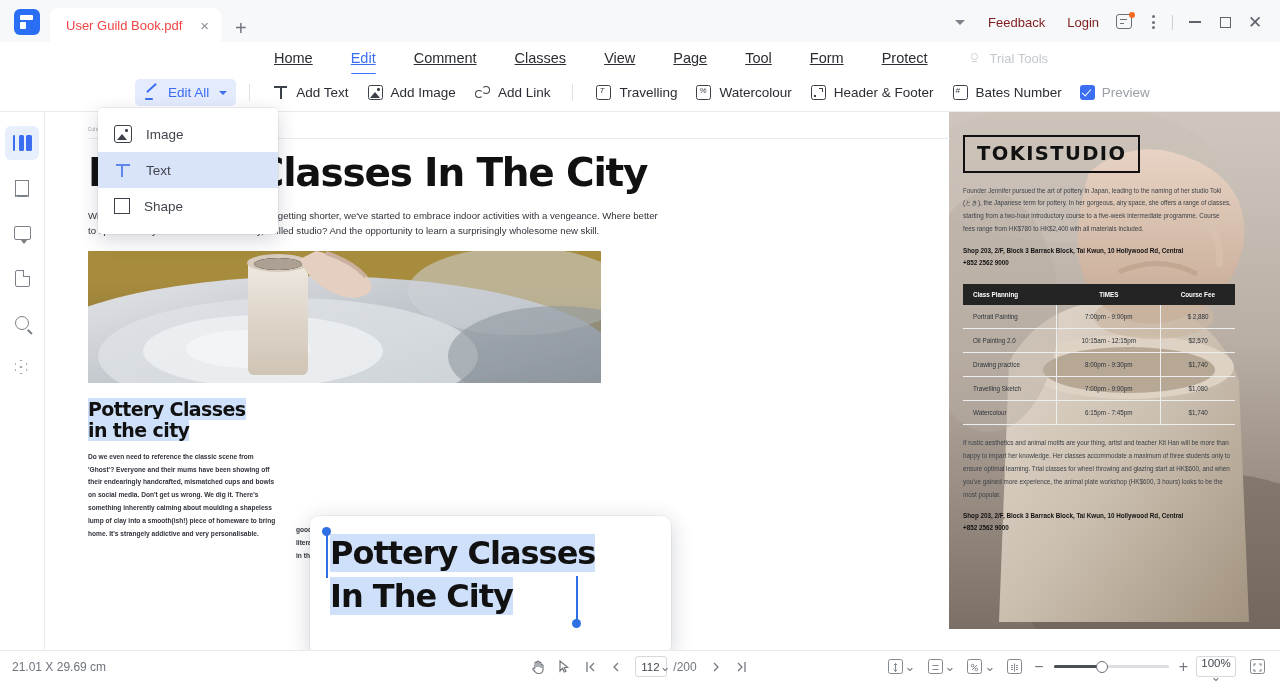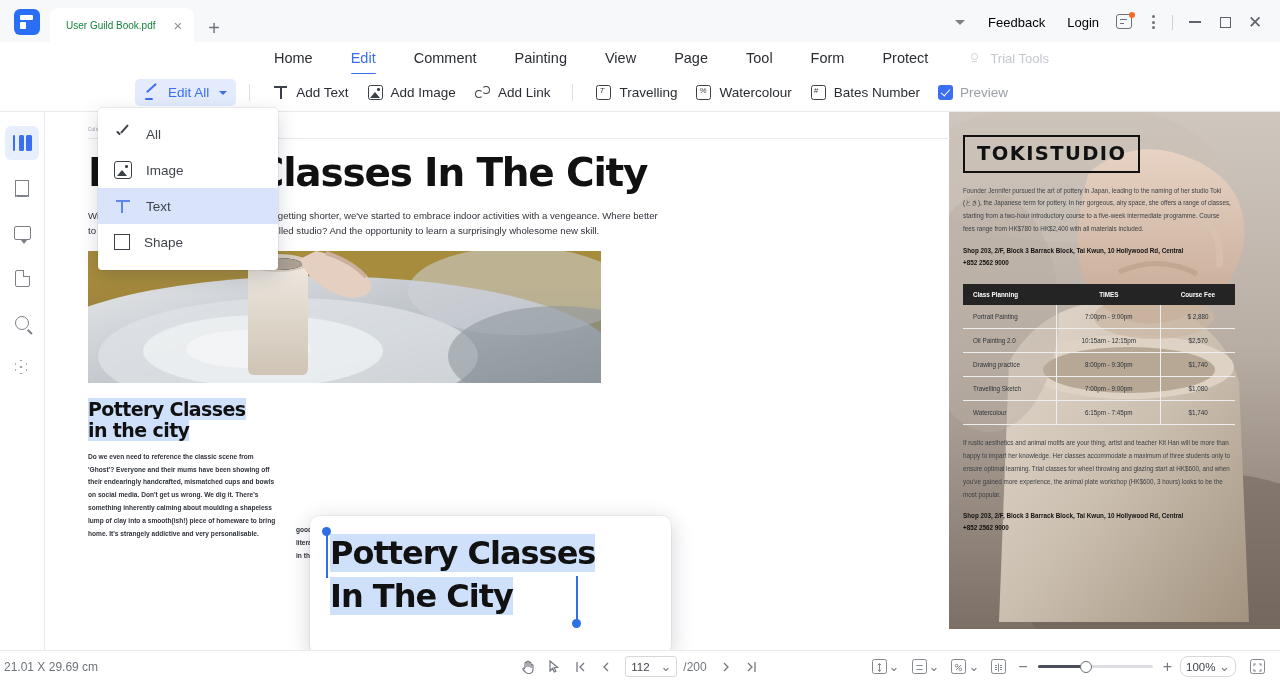--- a/index.html
+++ b/index.html
@@ -10,43 +10,43 @@
   }
   .app { width: 1280px; height: 682px; display: flex; flex-direction: column; position: relative; background:#fff; }
 
   
   .titlebar { height: 42px; background: #f7f8fa; display: flex; align-items: flex-end; position: relative; flex: none; }
   .app-logo { width: 26px; height: 26px; border-radius: 6px; background:#2b6ef6; margin: 0 10px 7px 14px; position: relative; flex:none; }
   .app-logo:before { content:""; position:absolute; left:6px; top:6px; width:13px; height:5px; background:#fff; border-radius:1px;}
   .app-logo:after { content:""; position:absolute; left:6px; top:13px; width:6px; height:7px; background:#fff; border-radius:1px;}
   .tab { height: 34px; background:#fff; border-radius:8px 8px 0 0; display:flex; align-items:center;
          padding: 0 8px 0 16px; gap: 14px; flex:none; }
-  .tab-title { font-size: 10px; color:#15803d; white-space:nowrap; }
+  .tab-title { font-size: 13px; color:#ef4444; white-space:nowrap; }
   .tab-close { font-size: 15px; color:#8b8f97; cursor:pointer; line-height:1; padding:2px 4px; }
   .newtab { font-size: 20px; color:#6f747d; margin-left: 14px; margin-bottom: 4px; cursor:pointer; line-height:1; font-weight:300;}
   .tb-right { margin-left:auto; display:flex; align-items:center; gap: 0px; margin-bottom: 8px; padding-right: 10px; }
-  .tb-right .item { font-size: 13px; color:#000000; padding: 4px 11px; cursor:pointer; white-space:nowrap; }
+  .tb-right .item { font-size: 13px; color:#7f1d1d; padding: 4px 11px; cursor:pointer; white-space:nowrap; }
   .chev-dn { width:0;height:0;border-left:5px solid transparent;border-right:5px solid transparent;border-top:5px solid #7c818a; margin: 0 12px 0 4px; cursor:pointer;}
   .msg-ic { position:relative; width:18px; height:16px; margin: 0 8px 0 6px; cursor:pointer; }
   .msg-ic .box { position:absolute; inset:0 2px 1px 0; border:1.4px solid #6b7079; border-radius:3px; }
   .msg-ic .ln1 { position:absolute; left:4px; top:5px; width:7px; height:1.4px; background:#6b7079;}
   .msg-ic .ln2 { position:absolute; left:4px; top:8.5px; width:4px; height:1.4px; background:#6b7079;}
   .msg-ic .dot { position:absolute; right:-1px; top:-2px; width:6px; height:6px; border-radius:50%; background:#f56a21; }
   .dots-v { display:flex; flex-direction:column; gap:2.5px; padding: 4px 10px; cursor:pointer;}
   .dots-v i { width:3px;height:3px;border-radius:50%;background:#6b7079; display:block;}
   .vbar { width:1px; height:15px; background:#cdd0d6; margin: 0 7px; }
   .wbtn { width: 30px; height: 24px; display:flex; align-items:center; justify-content:center; cursor:pointer; color:#5e636b;}
   .wmin { width:12px; height:1.4px; background:#5e636b; }
   .wmax { width:11px; height:11px; border:1.4px solid #5e636b; }
   .wcls { font-size:17px; line-height:1; font-weight:300; color:#5e636b;}
 
   
   .menurow { height:32px; background:#fff; display:flex; align-items:center; position:relative; flex:none; }
   .menus { display:flex; align-items:center; margin-left: 255px; gap: 0px; }
-  .menu { font-size:14.5px; color:#2a2d33; padding: 4px 19px; cursor:pointer; position:relative; white-space:nowrap;}
+  .menu { font-size:14.5px; color:#2a2d33; padding: 4px 19px; cursor:pointer; position:relative; white-space:nowrap;text-decoration:underline;}
   .menu.active { color:#3b6ef0; }
   .menu.active:after { content:""; position:absolute; left:19px; right:19px; bottom:-5px; height:2px; background:#3b6ef0; border-radius:2px;}
   .searchtools { margin-left: 20px; display:flex; align-items:center; gap:8px; cursor:pointer; }
   .bulb { width:15px; height:15px; position:relative; }
   .bulb .b { position:absolute; left:4px; top:2px; width:7px; height:7px; border:1.2px solid #cfd3d9; border-radius:50% 50% 45% 45%; }
   .bulb .s { position:absolute; left:5px; top:10px; width:5px; height:1.2px; background:#cfd3d9;}
   .st-text { font-size:13px; color:#c4c8ce; }
 
   
   .toolbar { height:38px; background:#fff; display:flex; align-items:center; padding-left:135px; gap:0px; flex:none;
@@ -151,35 +151,35 @@
   .dd-check:after{content:"";position:absolute;left:5px;top:3px;width:11px;height:2px;background:#3c4048;transform:rotate(-48deg);border-radius:1px;}
   .dd-T:before{content:"";position:absolute;left:2px;top:3px;width:14px;height:1.8px;background:#5f86ea;}
   .dd-T:after{content:"";position:absolute;left:7.1px;top:3px;width:1.8px;height:13px;background:#5f86ea;}
   .dd-img { border:1.5px solid #3c4048; border-radius:3px; }
   .dd-img .mt{position:absolute;left:2px;bottom:2px;width:0;height:0;border-left:5px solid transparent;border-right:5px solid transparent;border-bottom:6px solid #3c4048;}
   .dd-img .sn{position:absolute;right:3px;top:3px;width:2.6px;height:2.6px;border-radius:50%;background:#3c4048;}
   .dd-sq { border:1.5px solid #3c4048; width:16px; height:16px; }
 
   
   .bottom { height:32px; background:#fff; border-top:1px solid #e8eaee; display:flex; align-items:center; flex:none; position:relative;}
-  .dim { font-size:12px; color:#6e737b; padding-left:4px; }
+  .dim { font-size:12px; color:#6e737b; padding-left:12px; }
   .bcenter { position:absolute; left:0; right:0; display:flex; align-items:center; justify-content:center; gap:0px; }
   .bbtn { width:26px; height:24px; display:flex; align-items:center; justify-content:center; cursor:pointer; color:#73787f; }
-  .pgbox { width:52px; height:21px; border:1px solid #d5d8dd; border-radius:3px; display:flex; align-items:center;
+  .pgbox { width:32px; height:21px; border:1px solid #d5d8dd; border-radius:3px; display:flex; align-items:center;
            justify-content:space-between; padding: 0 5px; margin: 0 6px; cursor:pointer; }
   .pgnum { font-size:11.5px; color:#41454c; }
   .pgtot { font-size:12px; color:#73787f; margin-right:6px; }
   .bright { margin-left:auto; display:flex; align-items:center; gap:0; padding-right:10px; }
   .bgrp { display:flex; align-items:center; gap:2px; margin-right:12px; cursor:pointer;}
   .bsq { width:15px; height:15px; border:1.3px solid #84898f; border-radius:2.5px; position:relative; }
   .slider { width:115px; height:3px; background:#dcdee2; border-radius:2px; position:relative; margin: 0 10px; cursor:pointer;}
   .slider .fill { position:absolute; left:0; top:0; height:3px; width:48px; background:#4a4f57; border-radius:2px;}
   .slider .knob { position:absolute; left:42px; top:-4.5px; width:12px; height:12px; border-radius:50%; background:#fff; border:1.4px solid #6a6f77;}
-  .zbox { width:56px; height:21px; border:1px solid #d5d8dd; border-radius:8px; display:flex; align-items:center;
-          justify-content:space-between; padding: 0 5px; margin-left:8px; cursor:pointer;}
+  .zbox { width:40px; height:21px; border:1px solid #d5d8dd; border-radius:3px; display:flex; align-items:center;
+          justify-content:space-between; padding: 0 5px; margin-left:8px; cursor:pointer;flex-direction:column;}
   .plus,.minus { font-size:16px; color:#73787f; cursor:pointer; line-height:1; }
   .arrw { font-size:13px; color:#73787f; }
 </style>
 </head>
 <body>
 
 <div class="app">
 
   <div class="titlebar">
     <div class="app-logo"></div>
@@ -213,21 +213,21 @@
         </span>
       <span class="wbtn wcls">✕</span>
     </div>
   </div>
 
   <div class="menurow">
     <div class="menus">
       <span class="menu">Home</span>
       <span class="menu active">Edit</span>
       <span class="menu">Comment</span>
-      <span class="menu">Painting</span>
+      <span class="menu">Classes</span>
       <span class="menu">View</span>
       <span class="menu">Page</span>
       <span class="menu">Tool</span>
       <span class="menu">Form</span>
       <span class="menu">Protect</span>
     </div>
     <div class="searchtools">
       <span class="bulb">
           <i class="b"></i>
           <i class="s"></i>
@@ -269,20 +269,28 @@
           <i class="ic-pc">T</i>
         </span>
       <span>Travelling</span>
     </div>
     <div class="tool">
       <span class="ic ic-bg">
           <i class="ic-box"></i>
           <i class="ic-pc">%</i>
         </span>
       <span>Watercolour</span>
+    </div>
+    <div class="tool">
+      <span class="ic ic-hf">
+          <i class="ic-box"></i>
+          <i class="cr"></i>
+          <i class="dt"></i>
+        </span>
+      <span>Header &amp; Footer</span>
     </div>
     <div class="tool">
       <span class="ic ic-bn">
           <i class="ic-box"></i>
           <i class="ic-pc">#</i>
         </span>
       <span>Bates Number</span>
     </div>
     <div class="tool">
       <span class="chk"></span>
@@ -473,24 +481,20 @@
         <span class="ep-bar" style="left:16px; top:16px; height:46px;"></span>
         <span class="ep-h" style="left:12px; top:11px;"></span>
         <span class="ep-bar" style="left:266px; top:60px; height:46px;"></span>
         <span class="ep-h" style="left:262px; top:103px;"></span>
       </div>
     </div>
   </div>
 
   <div class="ddmenu">
     <div class="ddi">
-      <span class="dd-ic dd-check"></span>
-      <span>All</span>
-    </div>
-    <div class="ddi">
       <span class="dd-ic dd-img">
           <i class="mt"></i>
           <i class="sn"></i>
         </span>
       <span>Image</span>
     </div>
     <div class="ddi hl">
       <span class="dd-ic dd-T"></span>
       <span>Text</span>
     </div>

